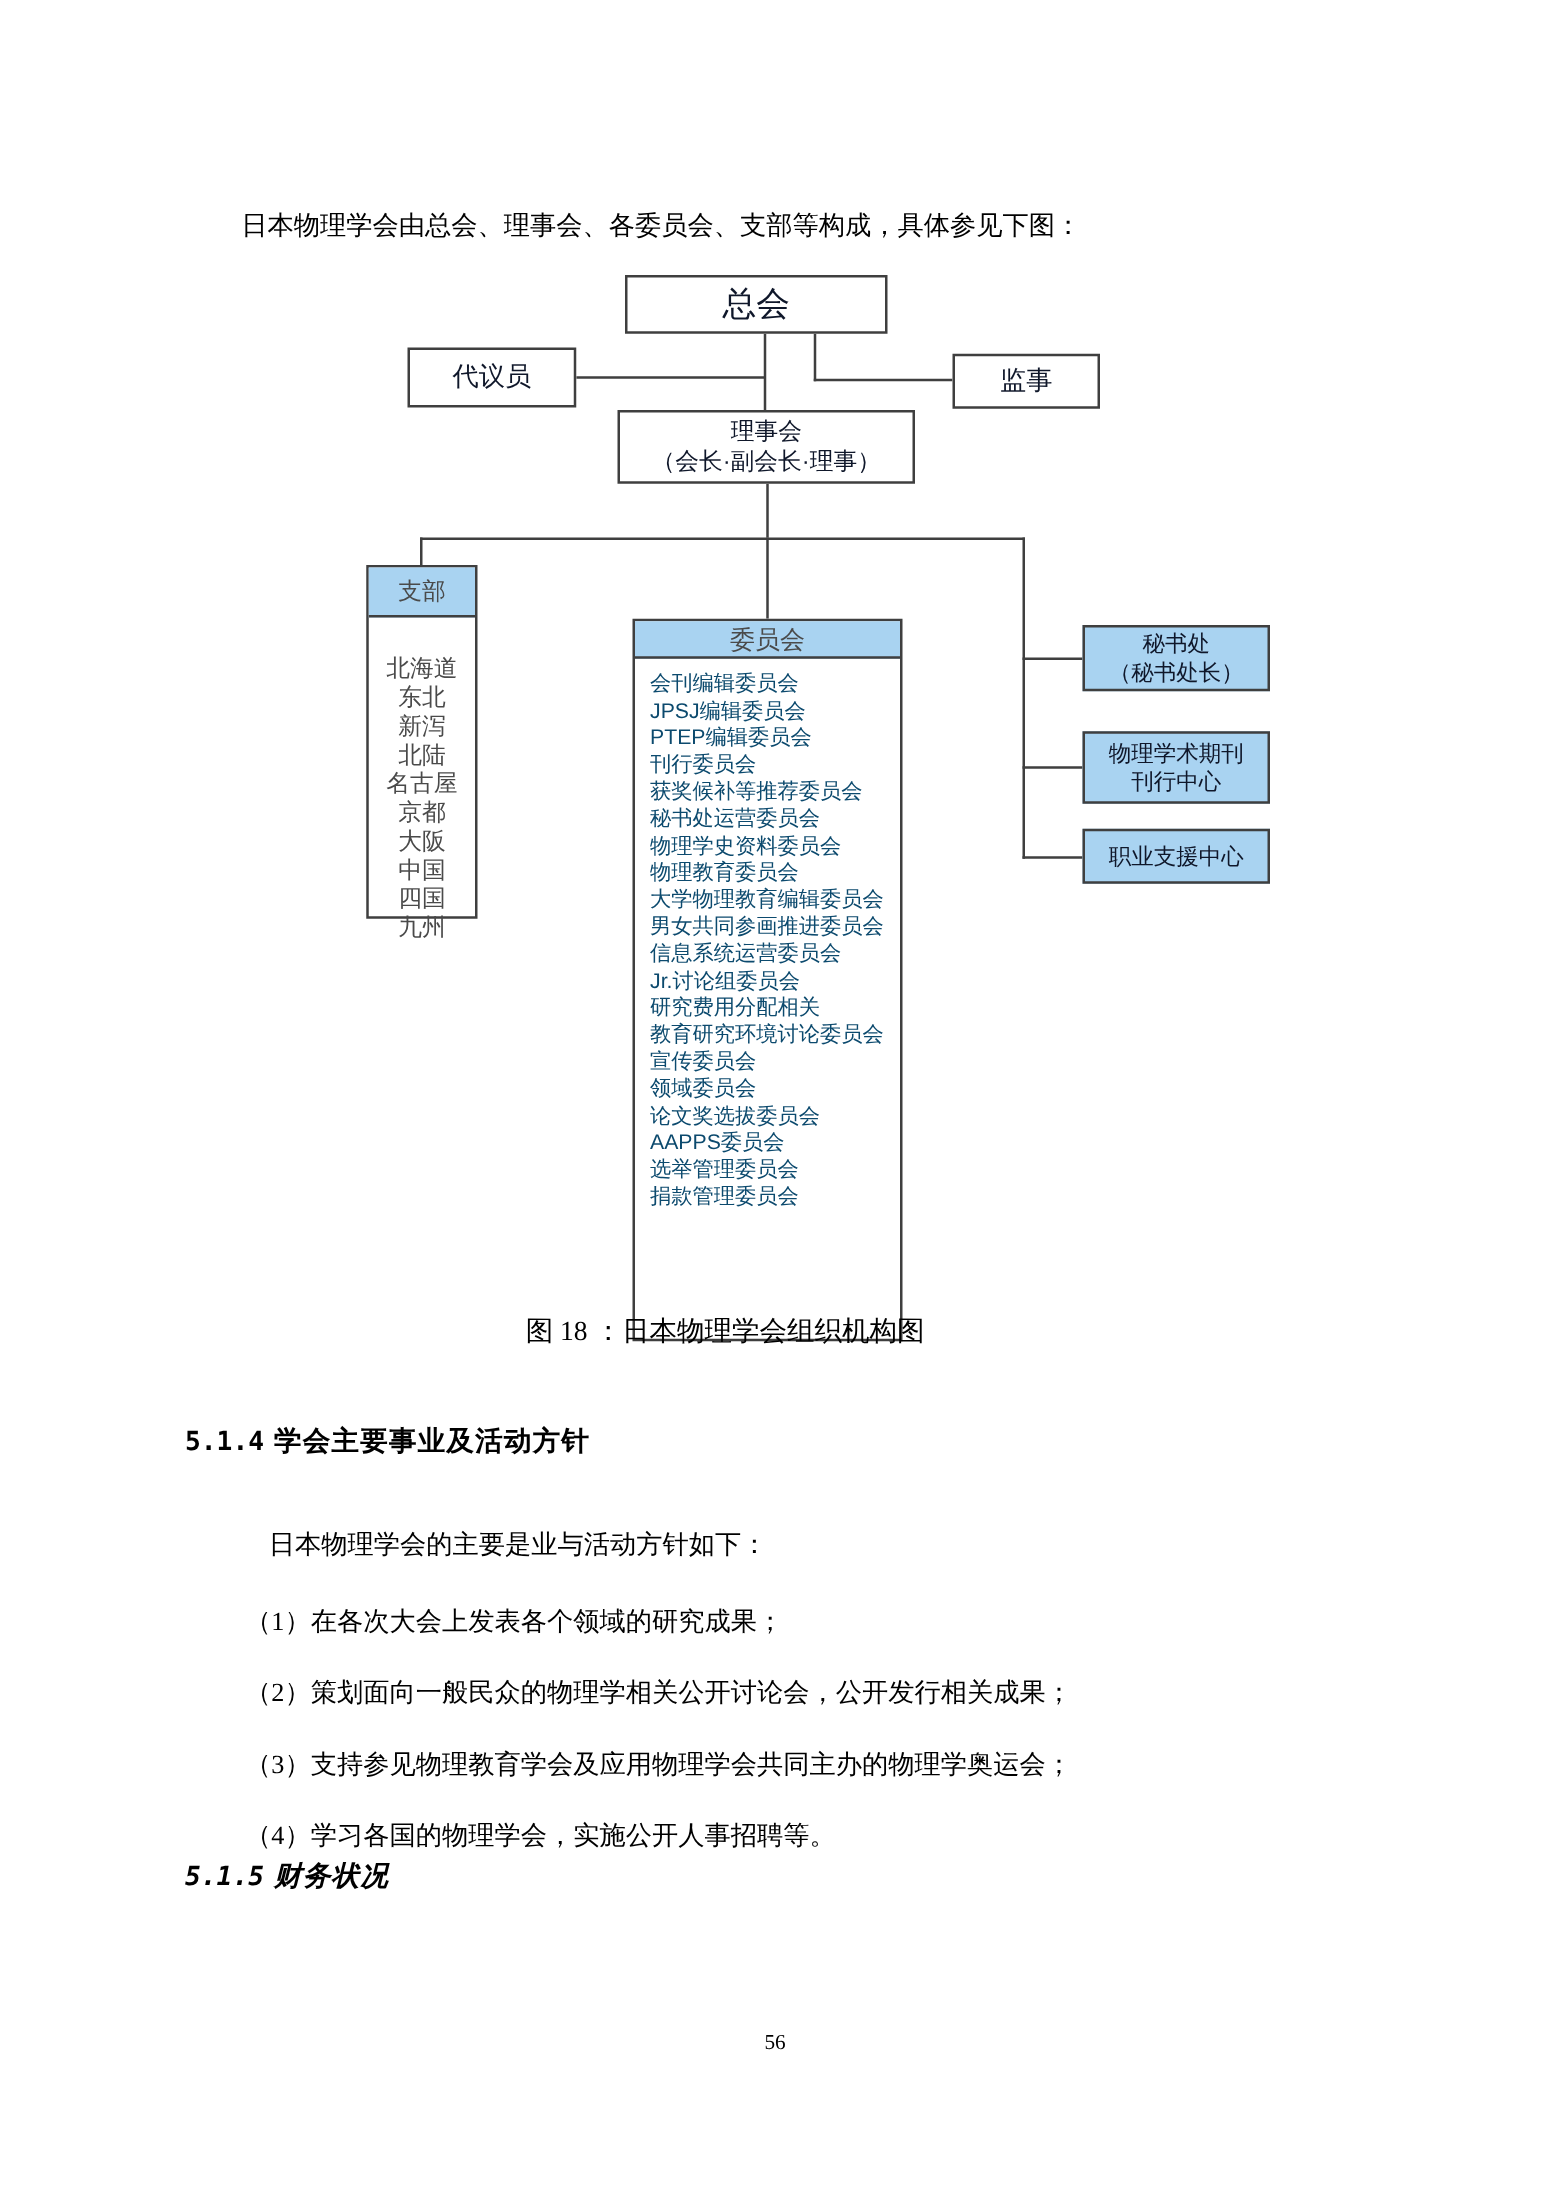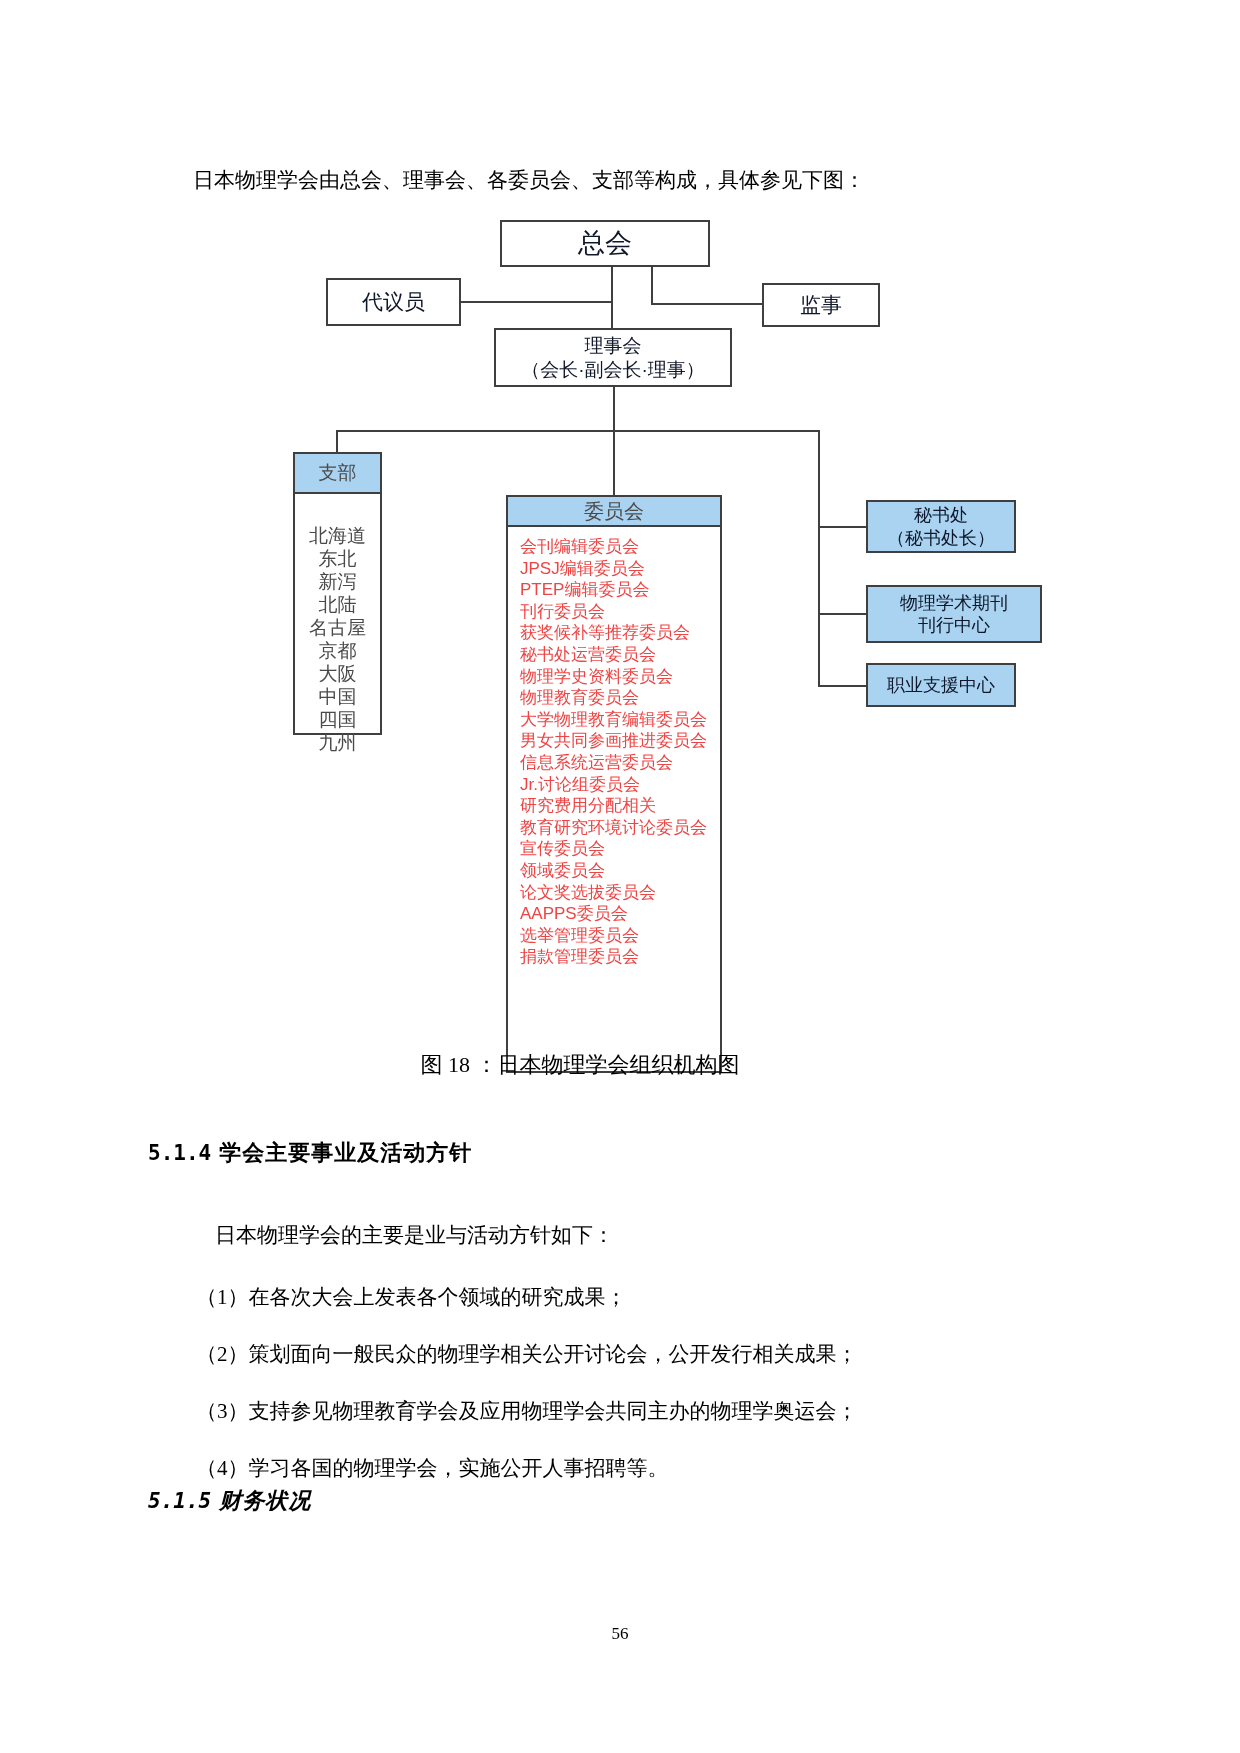--- a/index.html
+++ b/index.html
@@ -72,25 +72,25 @@
   .g-zhibu .grp-header{height:40px;font-size:19px;}
   .g-zhibu .grp-list{
     padding-top:30px;text-align:center;
     color:#4a4a4a;font-family:"Liberation Sans", sans-serif;
     font-size:19px;line-height:23px;
   }
   .g-weiyuanhui{left:506px;top:495px;width:216px;height:578px;}
   .g-weiyuanhui .grp-header{height:30px;font-size:20px;}
   .g-weiyuanhui .grp-list{
     padding:9px 6px 0 12px;text-align:left;
-    color:#ef4444;font-family:"Liberation Sans", sans-serif;
+    color:#0c4a6e;font-family:"Liberation Sans", sans-serif;
     font-size:17px;line-height:21.6px;white-space:nowrap;
   }
   .n-mishuchu{left:866px;top:500px;width:150px;height:53px;font-size:18px;}
-  .n-qikan{left:866px;top:585px;width:176px;height:58px;font-size:18px;}
+  .n-qikan{left:866px;top:585px;width:150px;height:58px;font-size:18px;}
   .n-zhiye{left:866px;top:663px;width:150px;height:44px;font-size:18px;}
 </style>
 </head>
 <body>
 
 <div class="page" style="--blue:#a9d3f1;">
 
   <p class="intro">日本物理学会由总会、理事会、各委员会、支部等构成，具体参见下图：</p>
 
   <div class="diagram">

